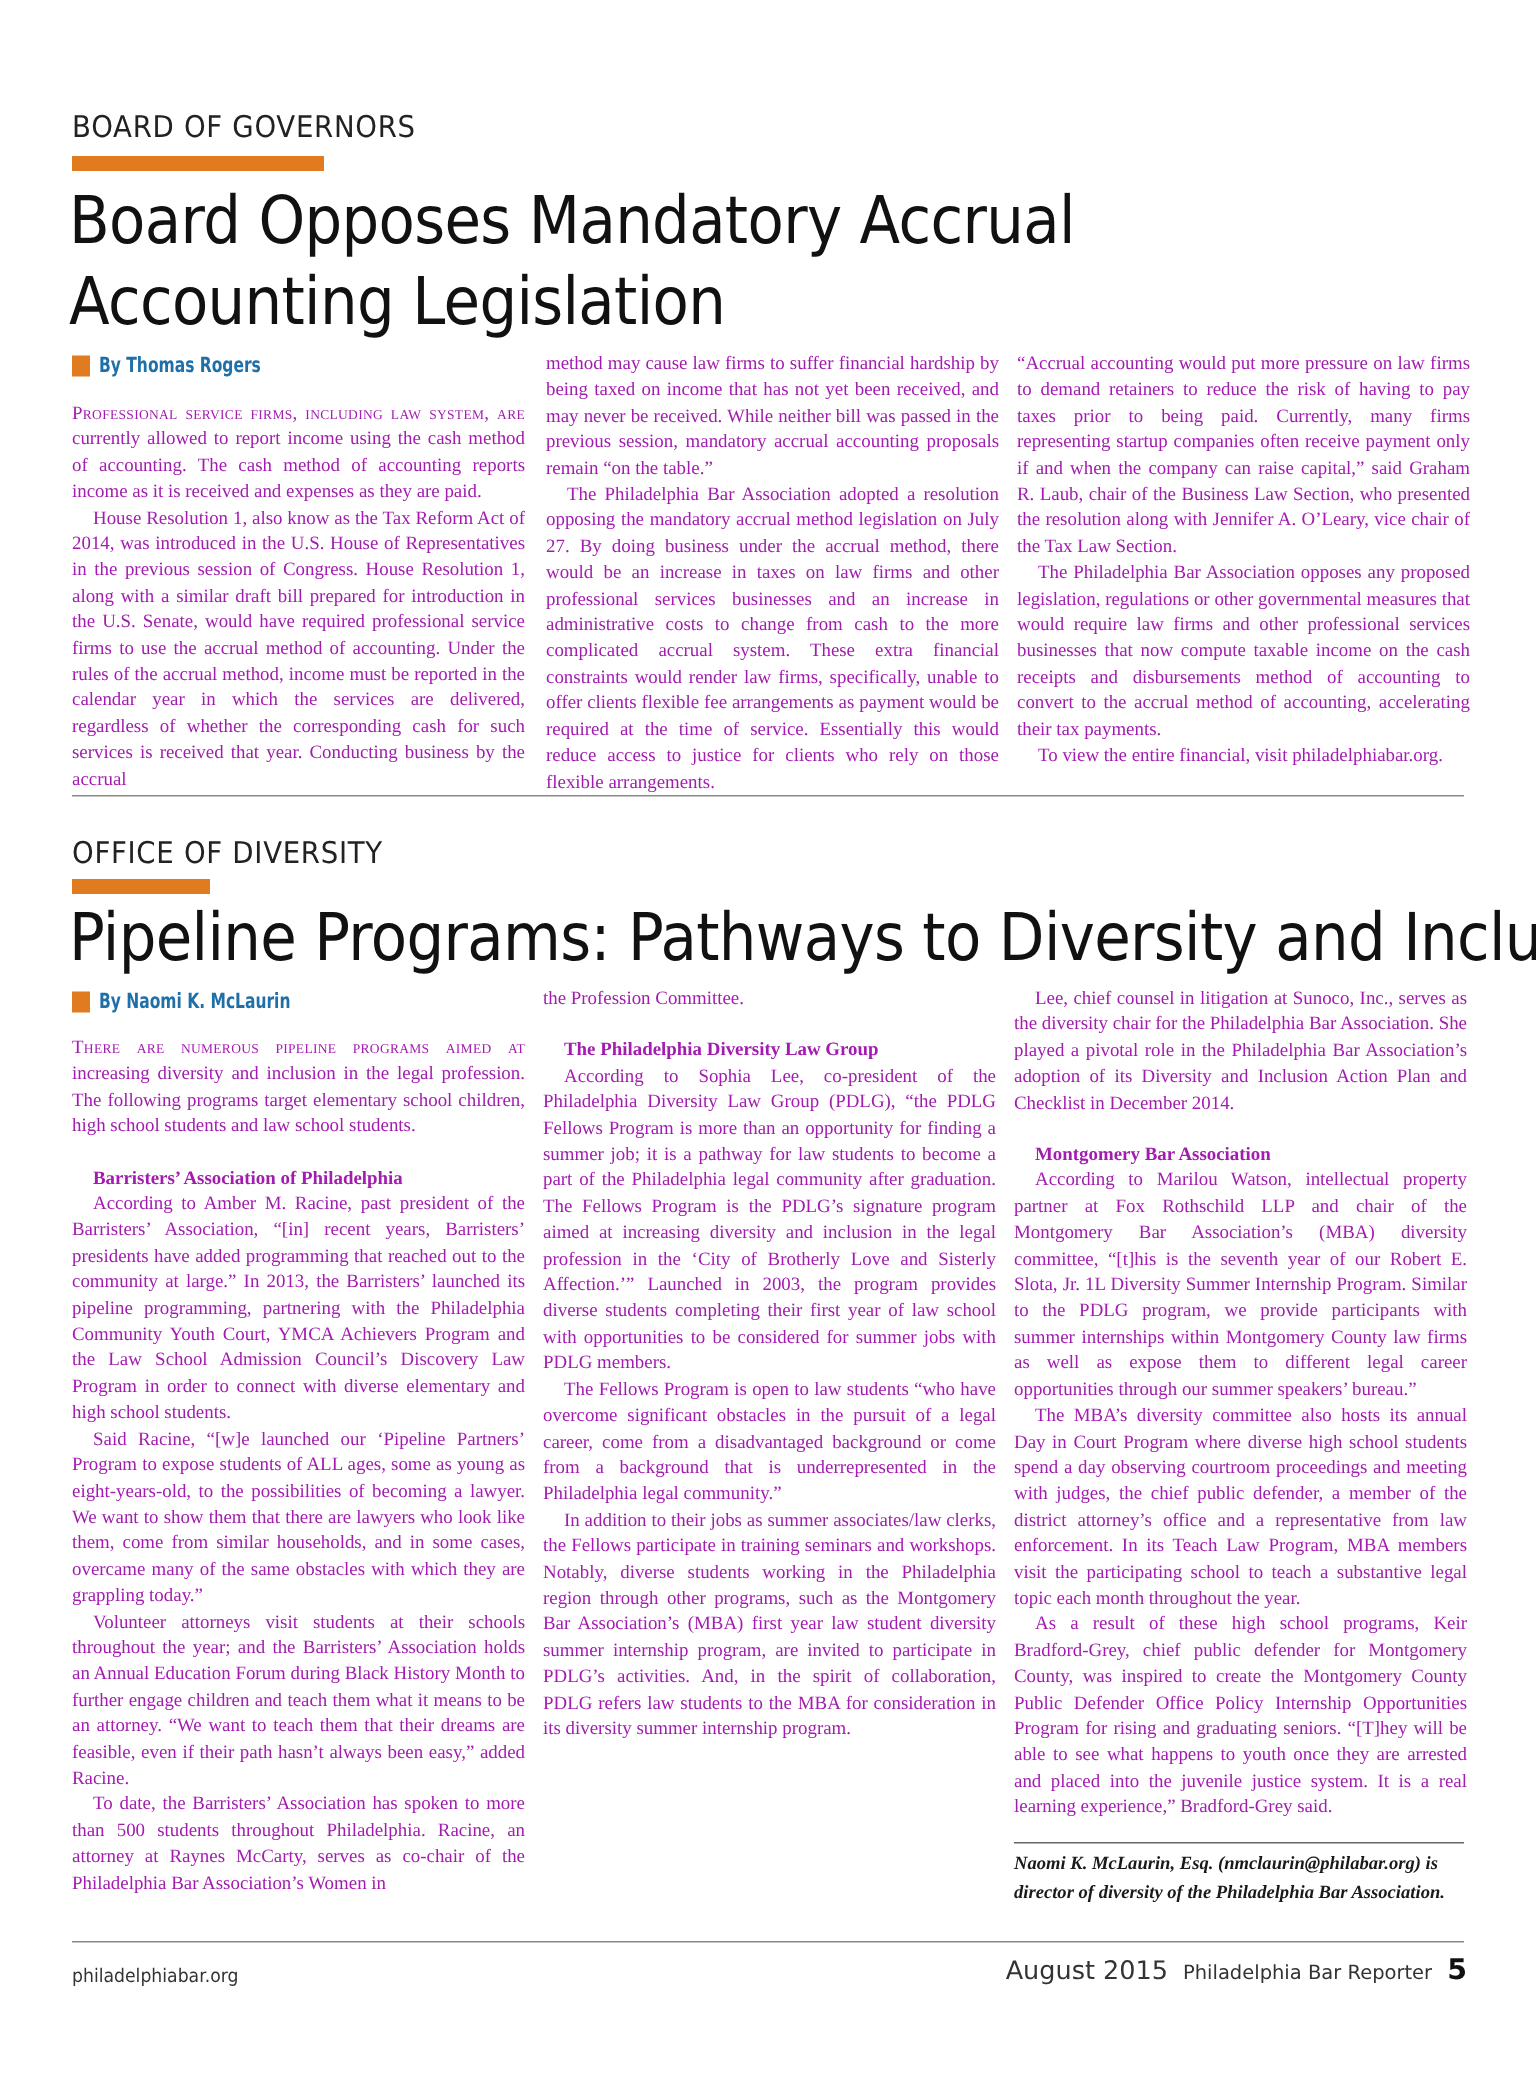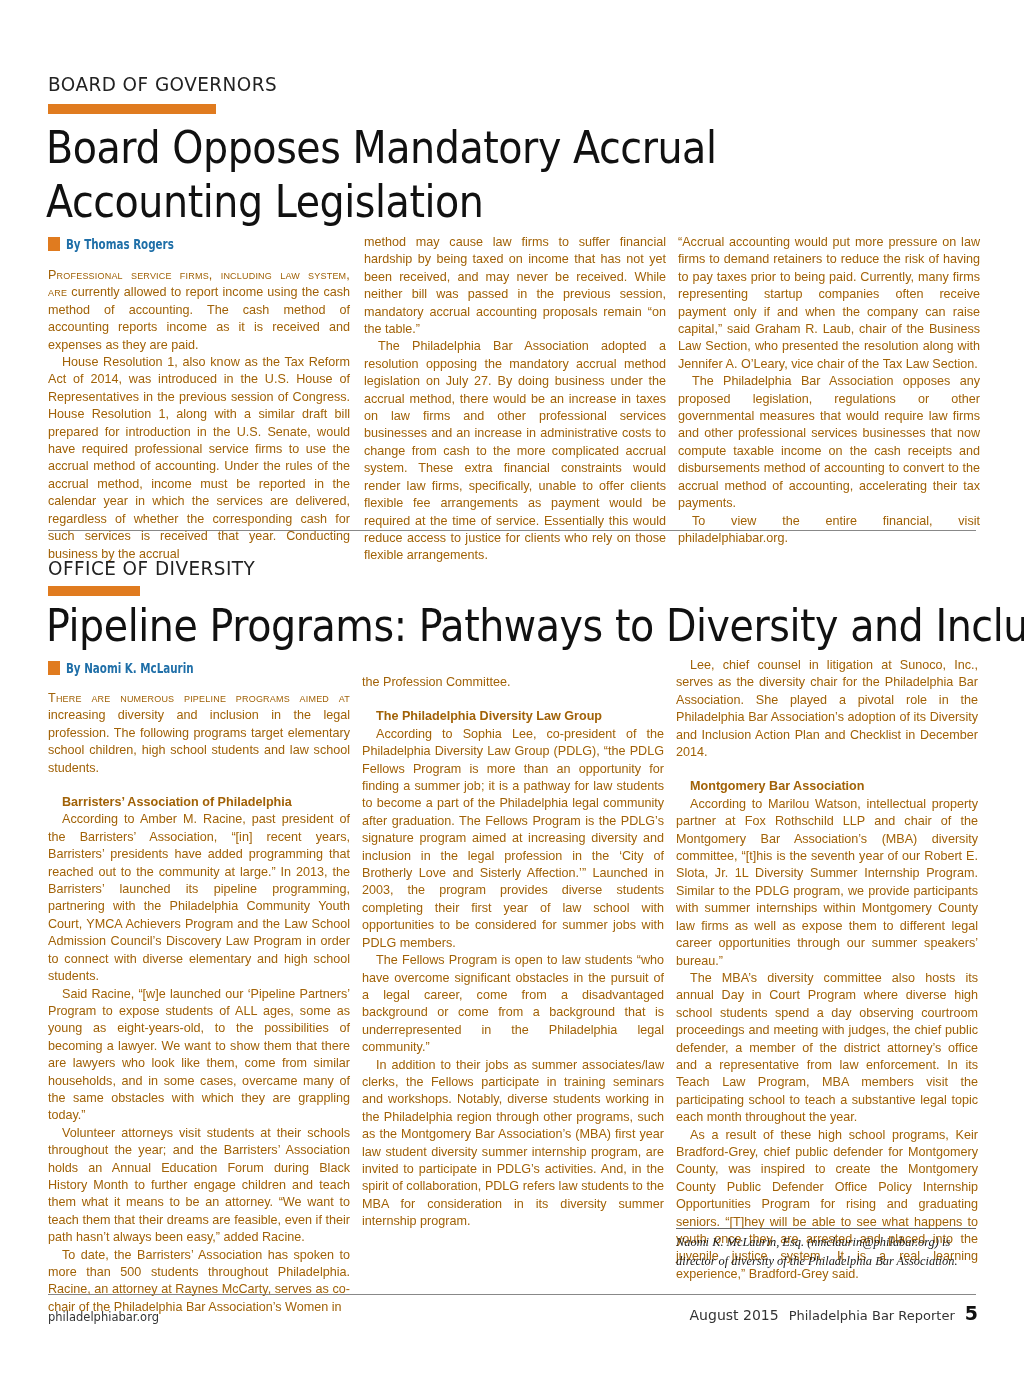--- a/index.html
+++ b/index.html
@@ -3,31 +3,31 @@
 <meta charset="utf-8">
 <style>
   html, body { margin: 0; padding: 0; background: #ffffff; }
   body { width: 1024px; height: 1397px; position: relative; overflow: hidden; color: #1a1a1a; }
   .section-label { position: absolute; left: 48px; font-family: "DejaVu Sans", sans-serif; font-size: 20px; letter-spacing: 0.5px; color: #222; font-weight: normal; transform: scaleX(0.92); transform-origin: left; }
   .orange-bar { position: absolute; left: 48px; height: 10px; background: #e07b1f; }
   .headline { position: absolute; left: 46px; font-family: "DejaVu Sans", sans-serif; font-size: 44px; line-height: 48px; color: #111; letter-spacing: -0.5px; transform: scaleX(0.90); transform-origin: left; white-space: nowrap; margin: 0; font-weight: normal; }
   .byline { position: absolute; left: 48px; display: flex; align-items: center; gap: 6px; }
   .byline .sq { width: 12px; height: 14px; background: #e07b1f; display: inline-block; }
   .byline .name { font-family: "DejaVu Sans Condensed", "DejaVu Sans", sans-serif; font-size: 14px; font-weight: bold; color: #1f6fa8; transform: scaleX(0.82); transform-origin: left; white-space: nowrap; }
-  .col { position: absolute; width: 302px; font-family: Liberation Sans, sans-serif; font-size: 12.6px; line-height: 17.4px; color: #a16207; text-align: justify; }
+  .col { position: absolute; width: 302px; font-family: Liberation Serif, serif; font-size: 12.6px; line-height: 17.4px; color: #a21caf; text-align: justify; }
   .col p { margin: 0; text-indent: 14px; }
   .col p.noindent { text-indent: 0; }
   .col .sc { font-variant: small-caps; letter-spacing: 0.2px; }
   .col .subhead { font-weight: bold; text-indent: 14px; margin-top: 17px; }
   .rule { position: absolute; left: 48px; width: 928px; height: 1px; background: #888; }
   .bio-rule { position: absolute; height: 1px; background: #666; }
-  .bio { position: absolute; font-family: "Liberation Serif", serif; font-style: italic; font-size: 12.4px; line-height: 19px; color: #1a1a1a; }
+  .bio { position: absolute; font-family: "Liberation Serif", serif; font-style: italic; font-size: 12.4px; line-height: 19px; color: #1a1a1a; font-weight: bold; }
   .footer-left { position: absolute; left: 48px; top: 1309px; font-family: "DejaVu Sans", sans-serif; font-size: 12.5px; color: #333; transform: scaleX(0.92); transform-origin: left; }
   .footer-right { position: absolute; right: 46px; top: 1302px; display: flex; align-items: baseline; gap: 10px; font-family: "DejaVu Sans", sans-serif; color: #333; }
-  .footer-right .issue { font-size: 14px; }
+  .footer-right .issue { font-size: 17px; }
   .footer-right .pub { font-size: 13px; }
   .footer-right .pg { font-size: 19px; font-weight: bold; color: #111; }
 </style>
 </head>
 <body>
 
 <div>
   <div class="section-label" style="top:72px;">BOARD OF GOVERNORS</div>
   <div class="orange-bar" style="top:104px; width:168px;"></div>
   <h1 class="headline" style="top:124px;">Board Opposes Mandatory Accrual</h1>
@@ -67,21 +67,21 @@
 
   <div class="col" style="left:48px; top:690px;">
     <p class="noindent"><span class="sc">There are numerous pipeline programs aimed at</span> <span>increasing diversity and inclusion in the legal profession. The following programs target elementary school children, high school students and law school students.</span></p>
     <p class="subhead">Barristers’ Association of Philadelphia</p>
     <p>According to Amber M. Racine, past president of the Barristers’ Association, “[in] recent years, Barristers’ presidents have added programming that reached out to the community at large.” In 2013, the Barristers’ launched its pipeline programming, partnering with the Philadelphia Community Youth Court, YMCA Achievers Program and the Law School Admission Council’s Discovery Law Program in order to connect with diverse elementary and high school students.</p>
     <p>Said Racine, “[w]e launched our ‘Pipeline Partners’ Program to expose students of ALL ages, some as young as eight-years-old, to the possibilities of becoming a lawyer. We want to show them that there are lawyers who look like them, come from similar households, and in some cases, overcame many of the same obstacles with which they are grappling today.”</p>
     <p>Volunteer attorneys visit students at their schools throughout the year; and the Barristers’ Association holds an Annual Education Forum during Black History Month to further engage children and teach them what it means to be an attorney. “We want to teach them that their dreams are feasible, even if their path hasn’t always been easy,” added Racine.</p>
     <p>To date, the Barristers’ Association has spoken to more than 500 students throughout Philadelphia. Racine, an attorney at Raynes McCarty, serves as co-chair of the Philadelphia Bar Association’s Women in</p>
   </div>
 
-  <div class="col" style="left:362px; top:674px;">
+  <div class="col" style="left:362px; top:657px;">
     <p class="noindent">the Profession Committee.</p>
     <p class="subhead">The Philadelphia Diversity Law Group</p>
     <p>According to Sophia Lee, co-president of the Philadelphia Diversity Law Group (PDLG), “the PDLG Fellows Program is more than an opportunity for finding a summer job; it is a pathway for law students to become a part of the Philadelphia legal community after graduation. The Fellows Program is the PDLG’s signature program aimed at increasing diversity and inclusion in the legal profession in the ‘City of Brotherly Love and Sisterly Affection.’” Launched in 2003, the program provides diverse students completing their first year of law school with opportunities to be considered for summer jobs with PDLG members.</p>
     <p>The Fellows Program is open to law students “who have overcome significant obstacles in the pursuit of a legal career, come from a disadvantaged background or come from a background that is underrepresented in the Philadelphia legal community.”</p>
     <p>In addition to their jobs as summer associates/law clerks, the Fellows participate in training seminars and workshops. Notably, diverse students working in the Philadelphia region through other programs, such as the Montgomery Bar Association’s (MBA) first year law student diversity summer internship program, are invited to participate in PDLG’s activities. And, in the spirit of collaboration, PDLG refers law students to the MBA for consideration in its diversity summer internship program.</p>
   </div>
 
   <div class="col" style="left:676px; top:657px;">
     <p>Lee, chief counsel in litigation at Sunoco, Inc., serves as the diversity chair for the Philadelphia Bar Association. She played a pivotal role in the Philadelphia Bar Association’s adoption of its Diversity and Inclusion Action Plan and Checklist in December 2014.</p>
     <p class="subhead">Montgomery Bar Association</p>

